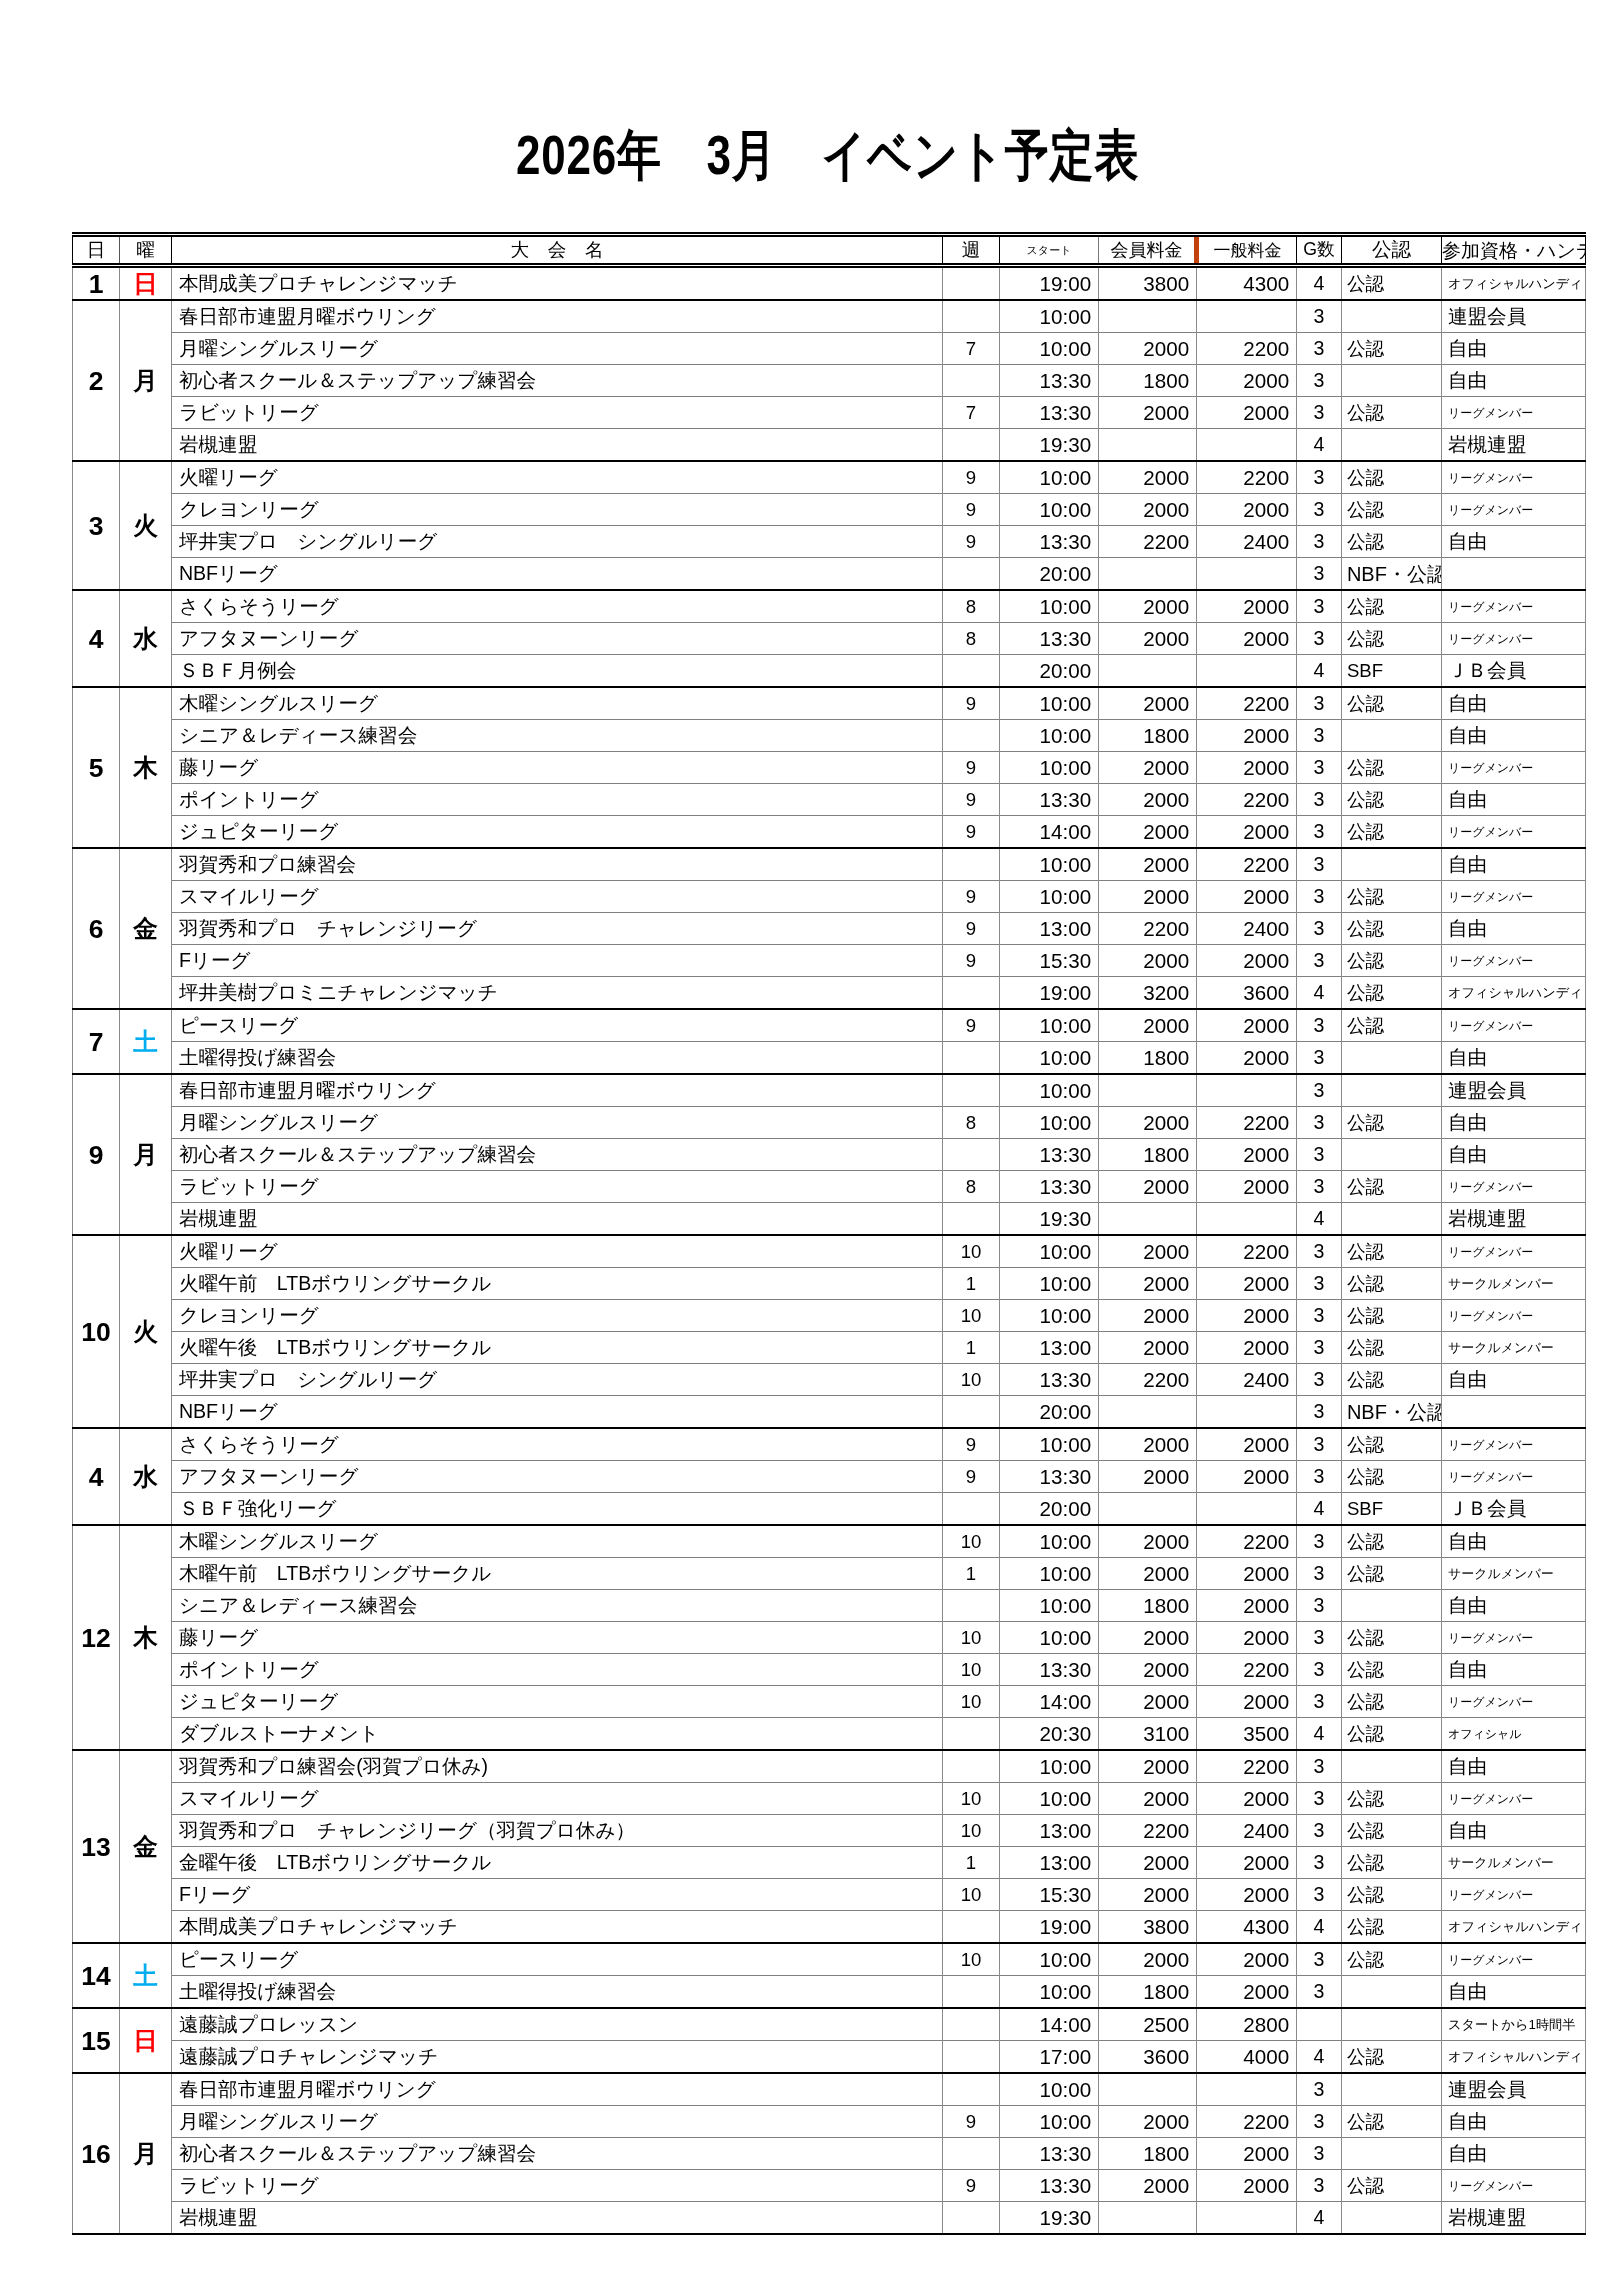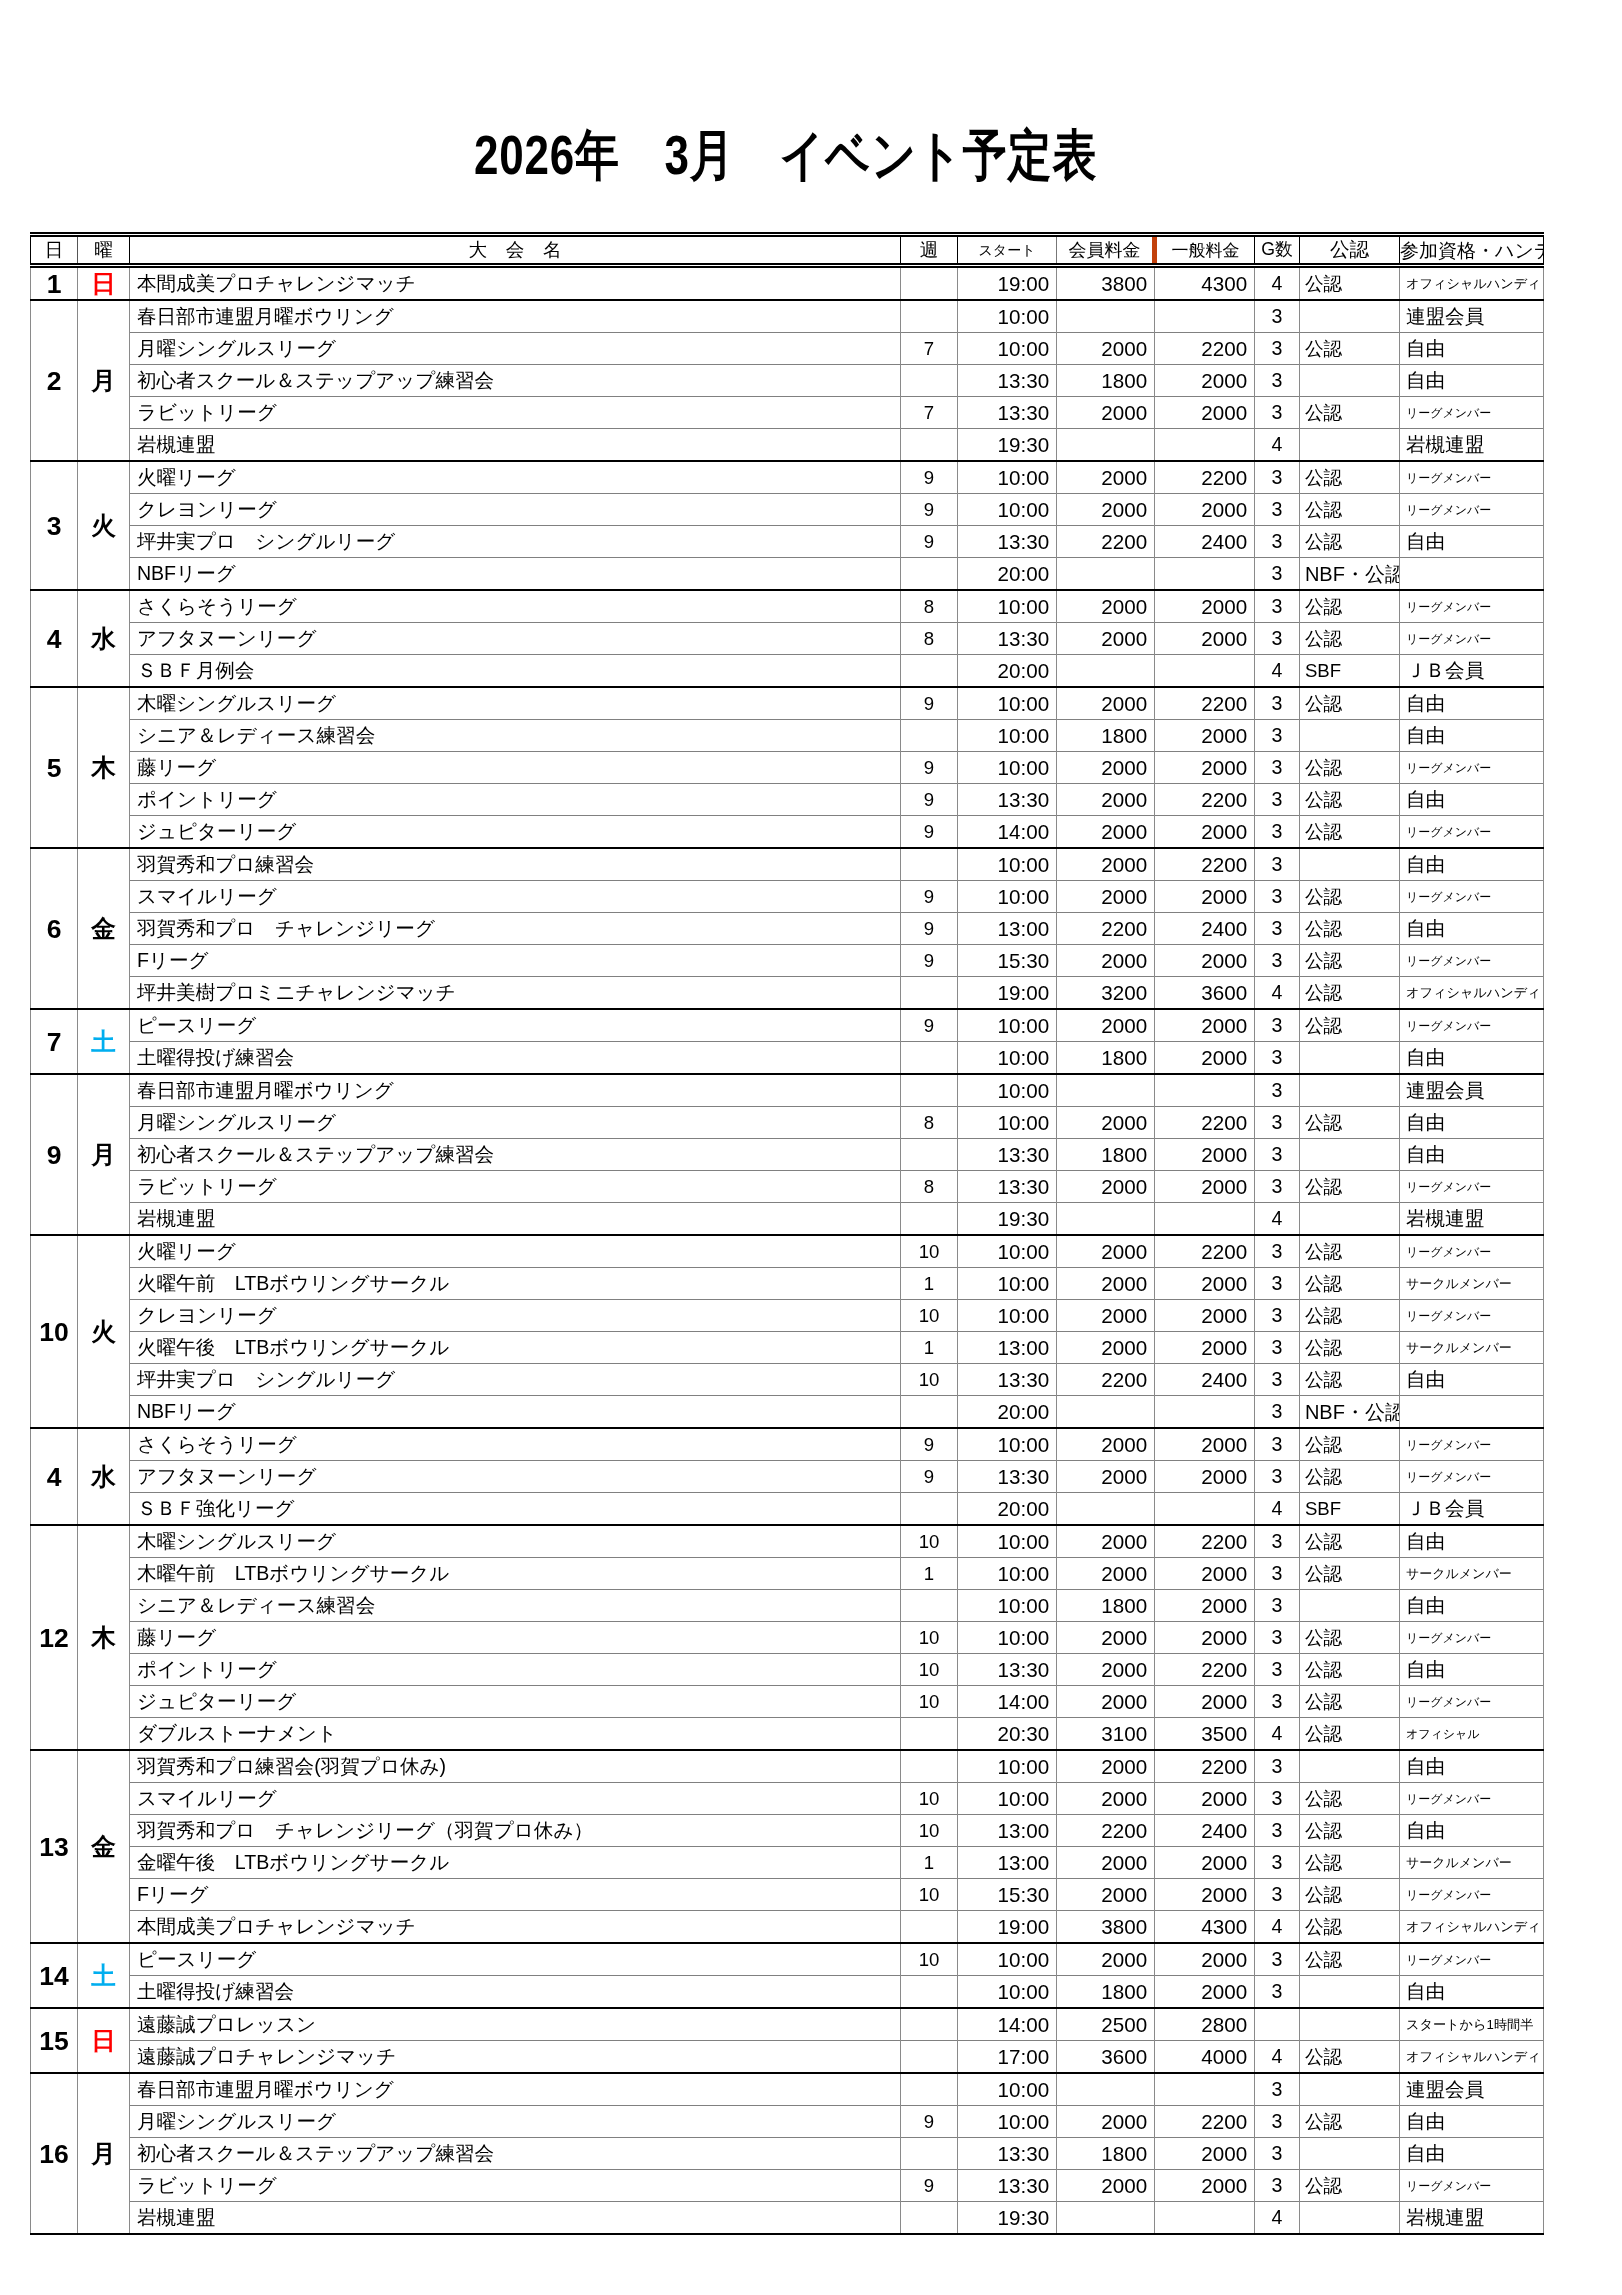--- a/index.html
+++ b/index.html
@@ -1,41 +1,41 @@
 <!DOCTYPE html>
 <html style="font-size:7.9px"><head>
 <meta charset="utf-8">
 <style>
   html,body{margin:0;padding:0;background:#ffffff;}
   body{
     width:1622px;height:2295px;
     font-family:"Liberation Sans","DejaVu Sans",sans-serif;
     color:#000;position:relative;overflow:hidden;
   }
-  .sheet{padding-left:30px;width:1512px;}
+  .sheet{padding-left:72px;width:1512px;}
   .title-wrap{width:1512px;text-align:center;margin-top:87px;margin-bottom:7.9px;}
   .title{
     display:inline-block;
     font-size:55px;font-weight:700;line-height:1.15;
     transform:scaleX(0.80);transform-origin:center;
     letter-spacing:1px;white-space:nowrap;
   }
   table.sched{
     border-collapse:collapse;table-layout:fixed;width:1512px;
     border-left:1.5px solid #000;border-right:1.5px solid #000;border-bottom:2.9px solid #000;
   }
   thead th{
     border-top:5.9px double #000;border-bottom:5.9px double #000;
     border-left:1.5px solid #000;border-right:1.5px solid #000;
     height:26.5px;font-weight:400;background:#fff;padding:0;line-height:1;
     font-size:18.6px;white-space:nowrap;overflow:hidden;
   }
   th.h-day{border-right:1px solid #555;}
   th.h-dow{border-left:1px solid #555;}
-  th.h-start{font-size:14px;border-right:1px solid #777;margin-top:11px;}
+  th.h-start{font-size:11px;border-right:1px solid #777;margin-top:11px;}
   th.h-member{font-size:18px;border-left:1px solid #777;border-right:5px solid #c2410c;}
   th.h-general{font-size:17px;border-left:1px solid #777;}
   th.h-week{font-size:18.6px;}
   th.h-games{font-size:17.7px;border-radius:10px;}
   th.h-cert{font-size:19.6px;}
   th.h-qual{font-size:19px;}
   tbody td{
     height:31px;padding:0;line-height:1;vertical-align:middle;
     border-left:1px solid #8a8a8a;border-right:1px solid #8a8a8a;
     white-space:nowrap;overflow:hidden;background:#fff;

